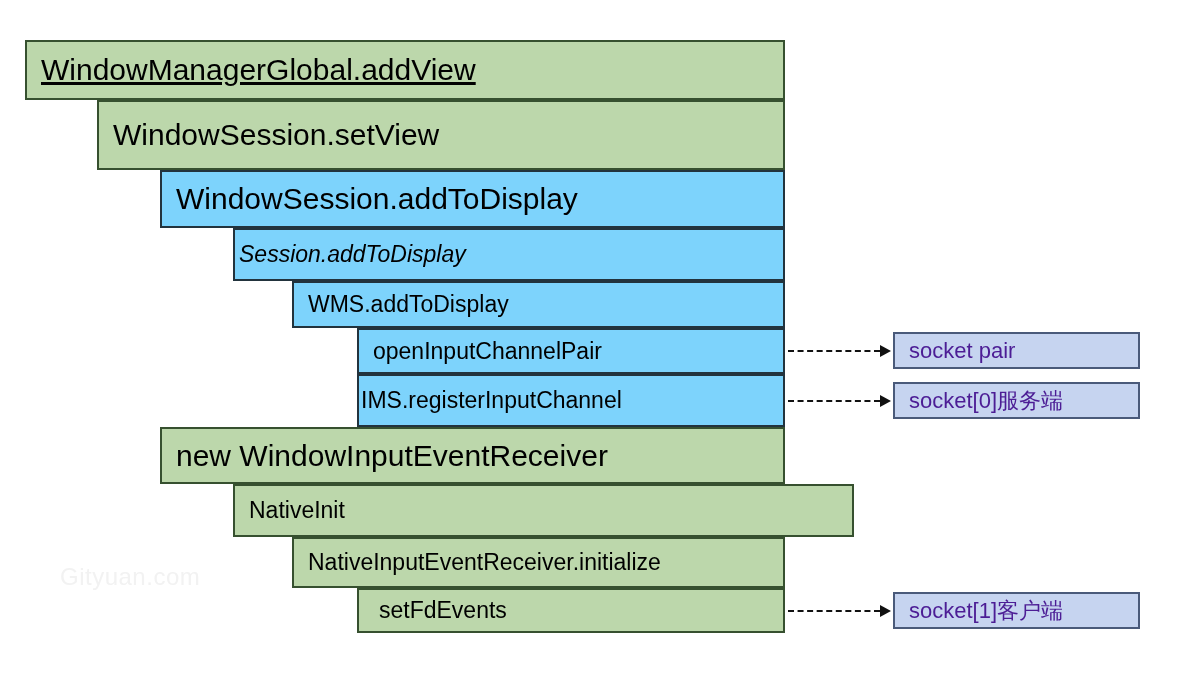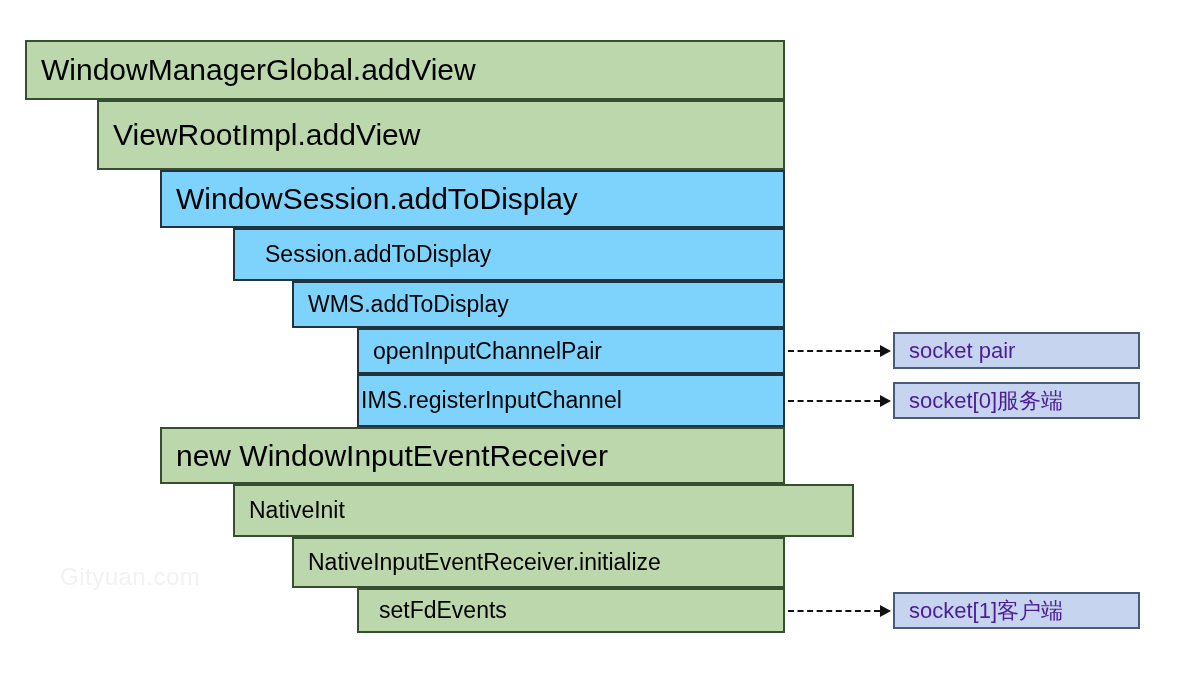--- a/index.html
+++ b/index.html
@@ -102,34 +102,34 @@
     color: #f2f2f2;
     letter-spacing: 0.5px;
     user-select: none;
   }
 </style>
 </head>
 <body>
 
 <div id="canvas">
 
-  <div class="stack-box green fs-lg" style="left:25px; top:40px; width:760px; height:60px;">
+  <div class="stack-box green fs-lg" style="left:25px; top:40px; width:760px; height:60px;text-decoration:underline;">
     <span class="box-label" style="padding-left:14px;">WindowManagerGlobal.addView</span>
   </div>
 
   <div class="stack-box green fs-lg" style="left:97px; top:100px; width:688px; height:70px;">
-    <span class="box-label" style="padding-left:14px;">ViewRootImpl.addView</span>
+    <span class="box-label" style="padding-left:14px;">WindowSession.setView</span>
   </div>
 
   <div class="stack-box blue fs-lg" style="left:160px; top:170px; width:625px; height:58px;">
     <span class="box-label" style="padding-left:14px;">WindowSession.addToDisplay</span>
   </div>
 
   <div class="stack-box blue fs-md" style="left:233px; top:228px; width:552px; height:53px;">
-    <span class="box-label" style="padding-left:30px;">Session.addToDisplay</span>
+    <span class="box-label" style="padding-left:4px;font-style:italic;">Session.addToDisplay</span>
   </div>
 
   <div class="stack-box blue fs-md" style="left:292px; top:281px; width:493px; height:47px;">
     <span class="box-label" style="padding-left:14px;">WMS.addToDisplay</span>
   </div>
 
   <div class="stack-box blue fs-md" style="left:357px; top:328px; width:428px; height:46px;">
     <span class="box-label" style="padding-left:14px;">openInputChannelPair</span>
   </div>
 

